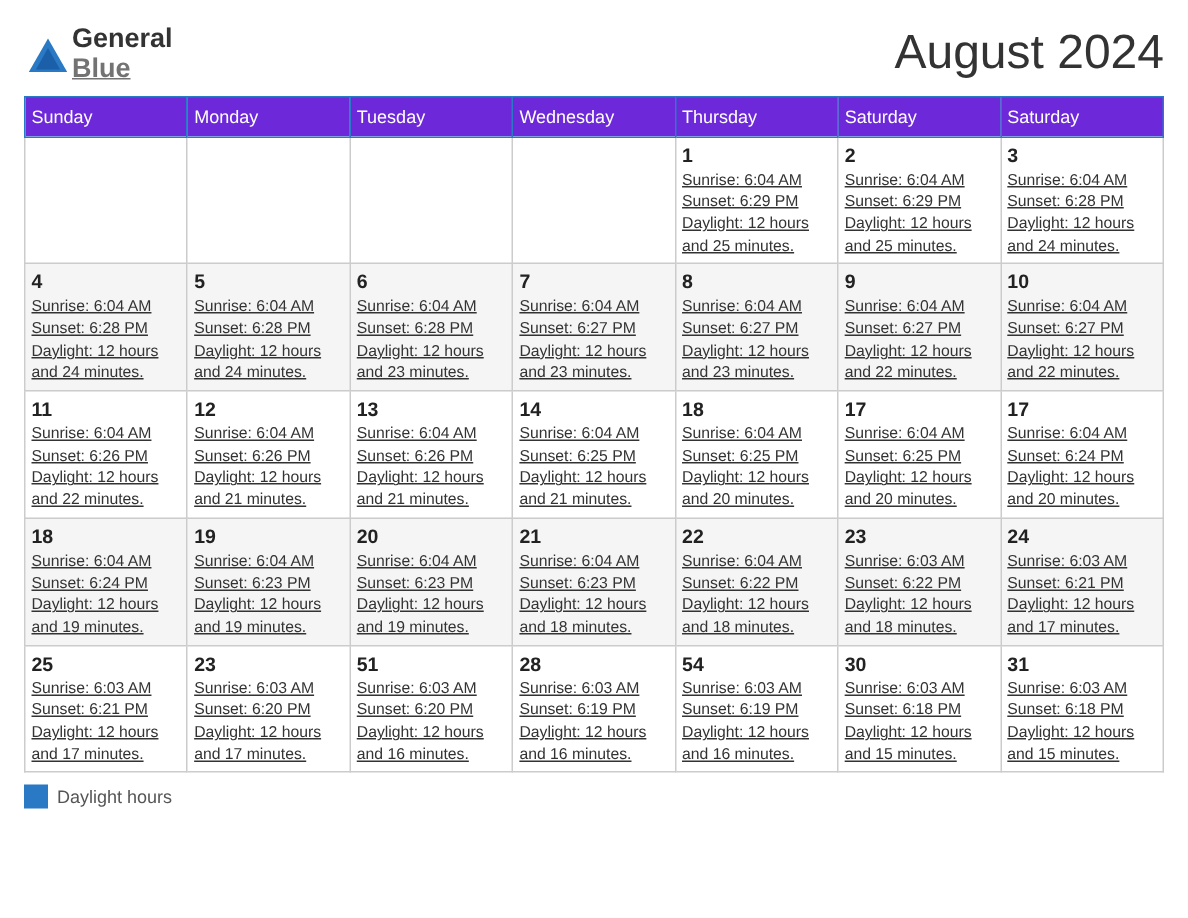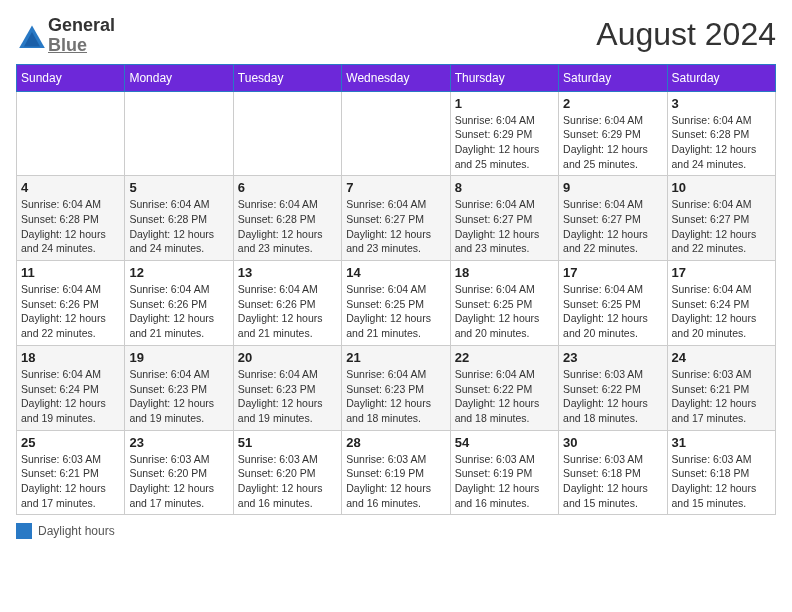--- a/index.html
+++ b/index.html
@@ -73,20 +73,21 @@
       font-weight: bold;
       font-size: 13px;
       color: #222;
       display: block;
       margin-bottom: 2px;
     }
     .day-info {
       color: #333;
       font-size: 10.5px;
       line-height: 1.4;
+      text-decoration: underline;
     }
     .empty-cell {
       background: #fff !important;
     }
     .calendar tr:nth-child(even) .empty-cell {
       background: #f5f5f5 !important;
     }
     .legend {
       display: flex;
       align-items: center;

